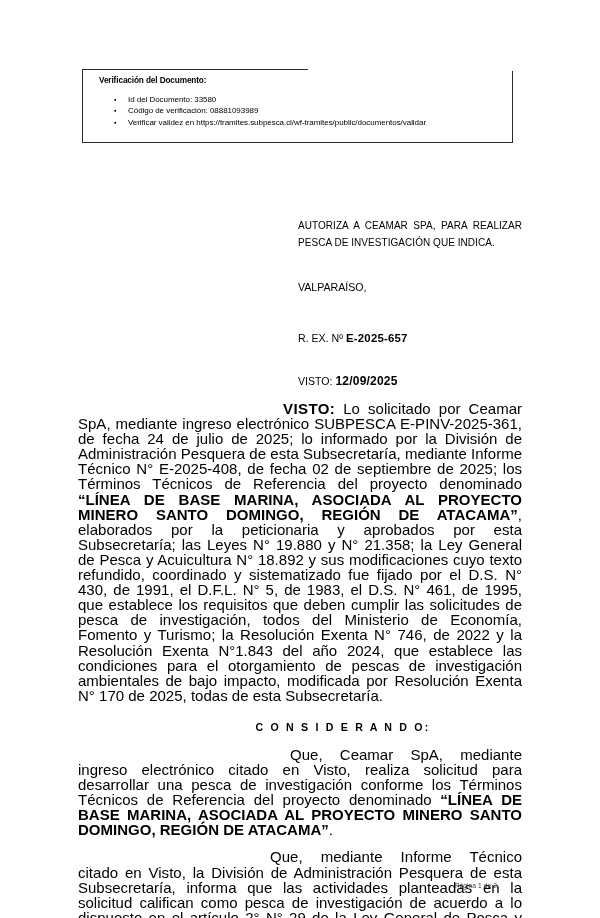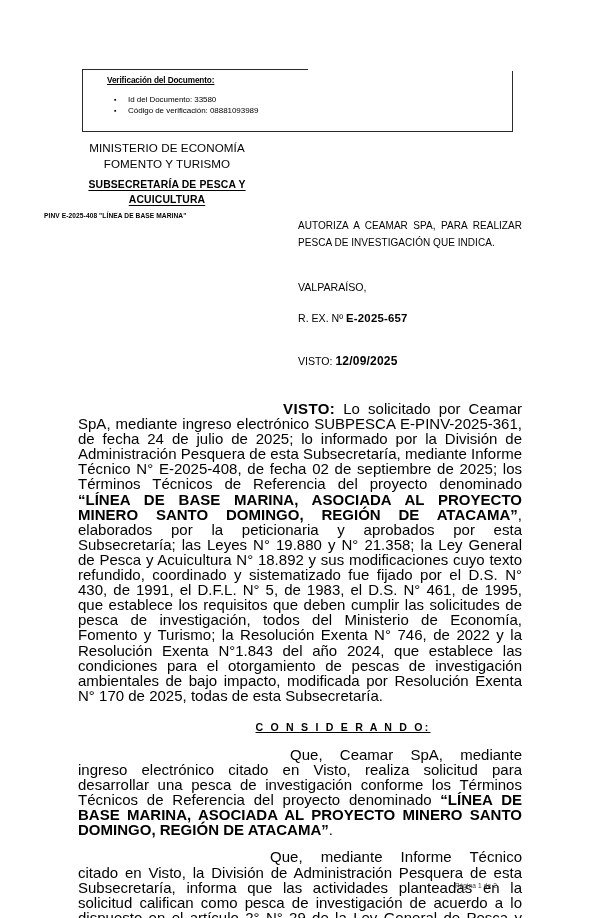--- a/index.html
+++ b/index.html
@@ -44,22 +44,21 @@
     left: 225px;
     width: 208px;
     height: 3px;
     background: #ffffff;
   }
   .verif-title {
     font-size: 8.2px;
     font-weight: bold;
     letter-spacing: -0.1px;
     line-height: 11px;
-    margin: 0 0 1px 16px;
-    text-decoration: underline;
+    margin: 0 0 1px 8px;
   }
   .verif-list {
     margin: 8px;
     padding: 0;
     list-style: none;
   }
   .verif-list li {
     position: relative;
     font-size: 8px;
     line-height: 11.3px;
@@ -122,21 +121,21 @@
     text-align: justify;
     text-align-last: left;
     letter-spacing: 0.05px;
   }
   .city {
     margin-top: 28px;
     font-size: 10.6px;
     line-height: 16.5px;
   }
   .resol-line {
-    margin-top: 14px;
+    margin-top: 34px;
     font-size: 10.6px;
     line-height: 16px;
   }
   .resol-line b { font-size: 11.4px; letter-spacing: 0.2px; }
   .fecha-line {
     margin-top: 27px;
     font-size: 10.6px;
     line-height: 16px;
   }
   .fecha-line b { font-size: 12px; letter-spacing: 0.2px; }
@@ -162,21 +161,20 @@
   .indent-que  { display: inline-block; width: 212px; }
   .indent-que2 { display: inline-block; width: 192px; }
 
   .considerando {
     font-size: 10.6px;
     font-weight: bold;
     letter-spacing: 2.2px;
     text-align: center;
     margin: 18px 0 14px 0;
     padding-left: 86px;
-    text-decoration: underline;
   }
 
   
   .footer {
     position: absolute;
     left: 0;
     right: 0;
     top: 874px;
     text-align: center;
     padding-left: 352px;
@@ -196,32 +194,27 @@
     <div class="verif-title">Verificación del Documento:</div>
     <ul class="verif-list">
       <li>
         <span class="bullet">▪</span>
         <span>Id del Documento: 33580</span>
       </li>
       <li>
         <span class="bullet">▪</span>
         <span>Código de verificación: 08881093989</span>
       </li>
+      <li>
+        <span class="bullet">▪</span>
+        <span>Verificar validez en https://tramites.subpesca.cl/wf-tramites/public/documentos/validar</span>
+      </li>
     </ul>
   </div>
 
-  <div class="letterhead">
-    <div class="ministry-line">MINISTERIO DE ECONOMÍA</div>
-    <div class="ministry-line">FOMENTO Y TURISMO</div>
-    <div class="subsec">
-      <span>SUBSECRETARÍA DE PESCA Y</span><br>
-      <span>ACUICULTURA</span>
-    </div>
-    <div class="pinv-line">PINV E-2025-408 "LÍNEA DE BASE MARINA"</div>
-  </div>
 
   <div class="right-block">
     <div class="subject">AUTORIZA A CEAMAR SPA, PARA REALIZAR PESCA DE INVESTIGACIÓN QUE INDICA.</div>
     <div class="city">VALPARAÍSO,</div>
     <div class="resol-line">
       <span>R. EX. Nº </span><b>E-2025-657</b>
     </div>
     <div class="fecha-line">
       <span>VISTO: </span><b>12/09/2025</b>
     </div>

